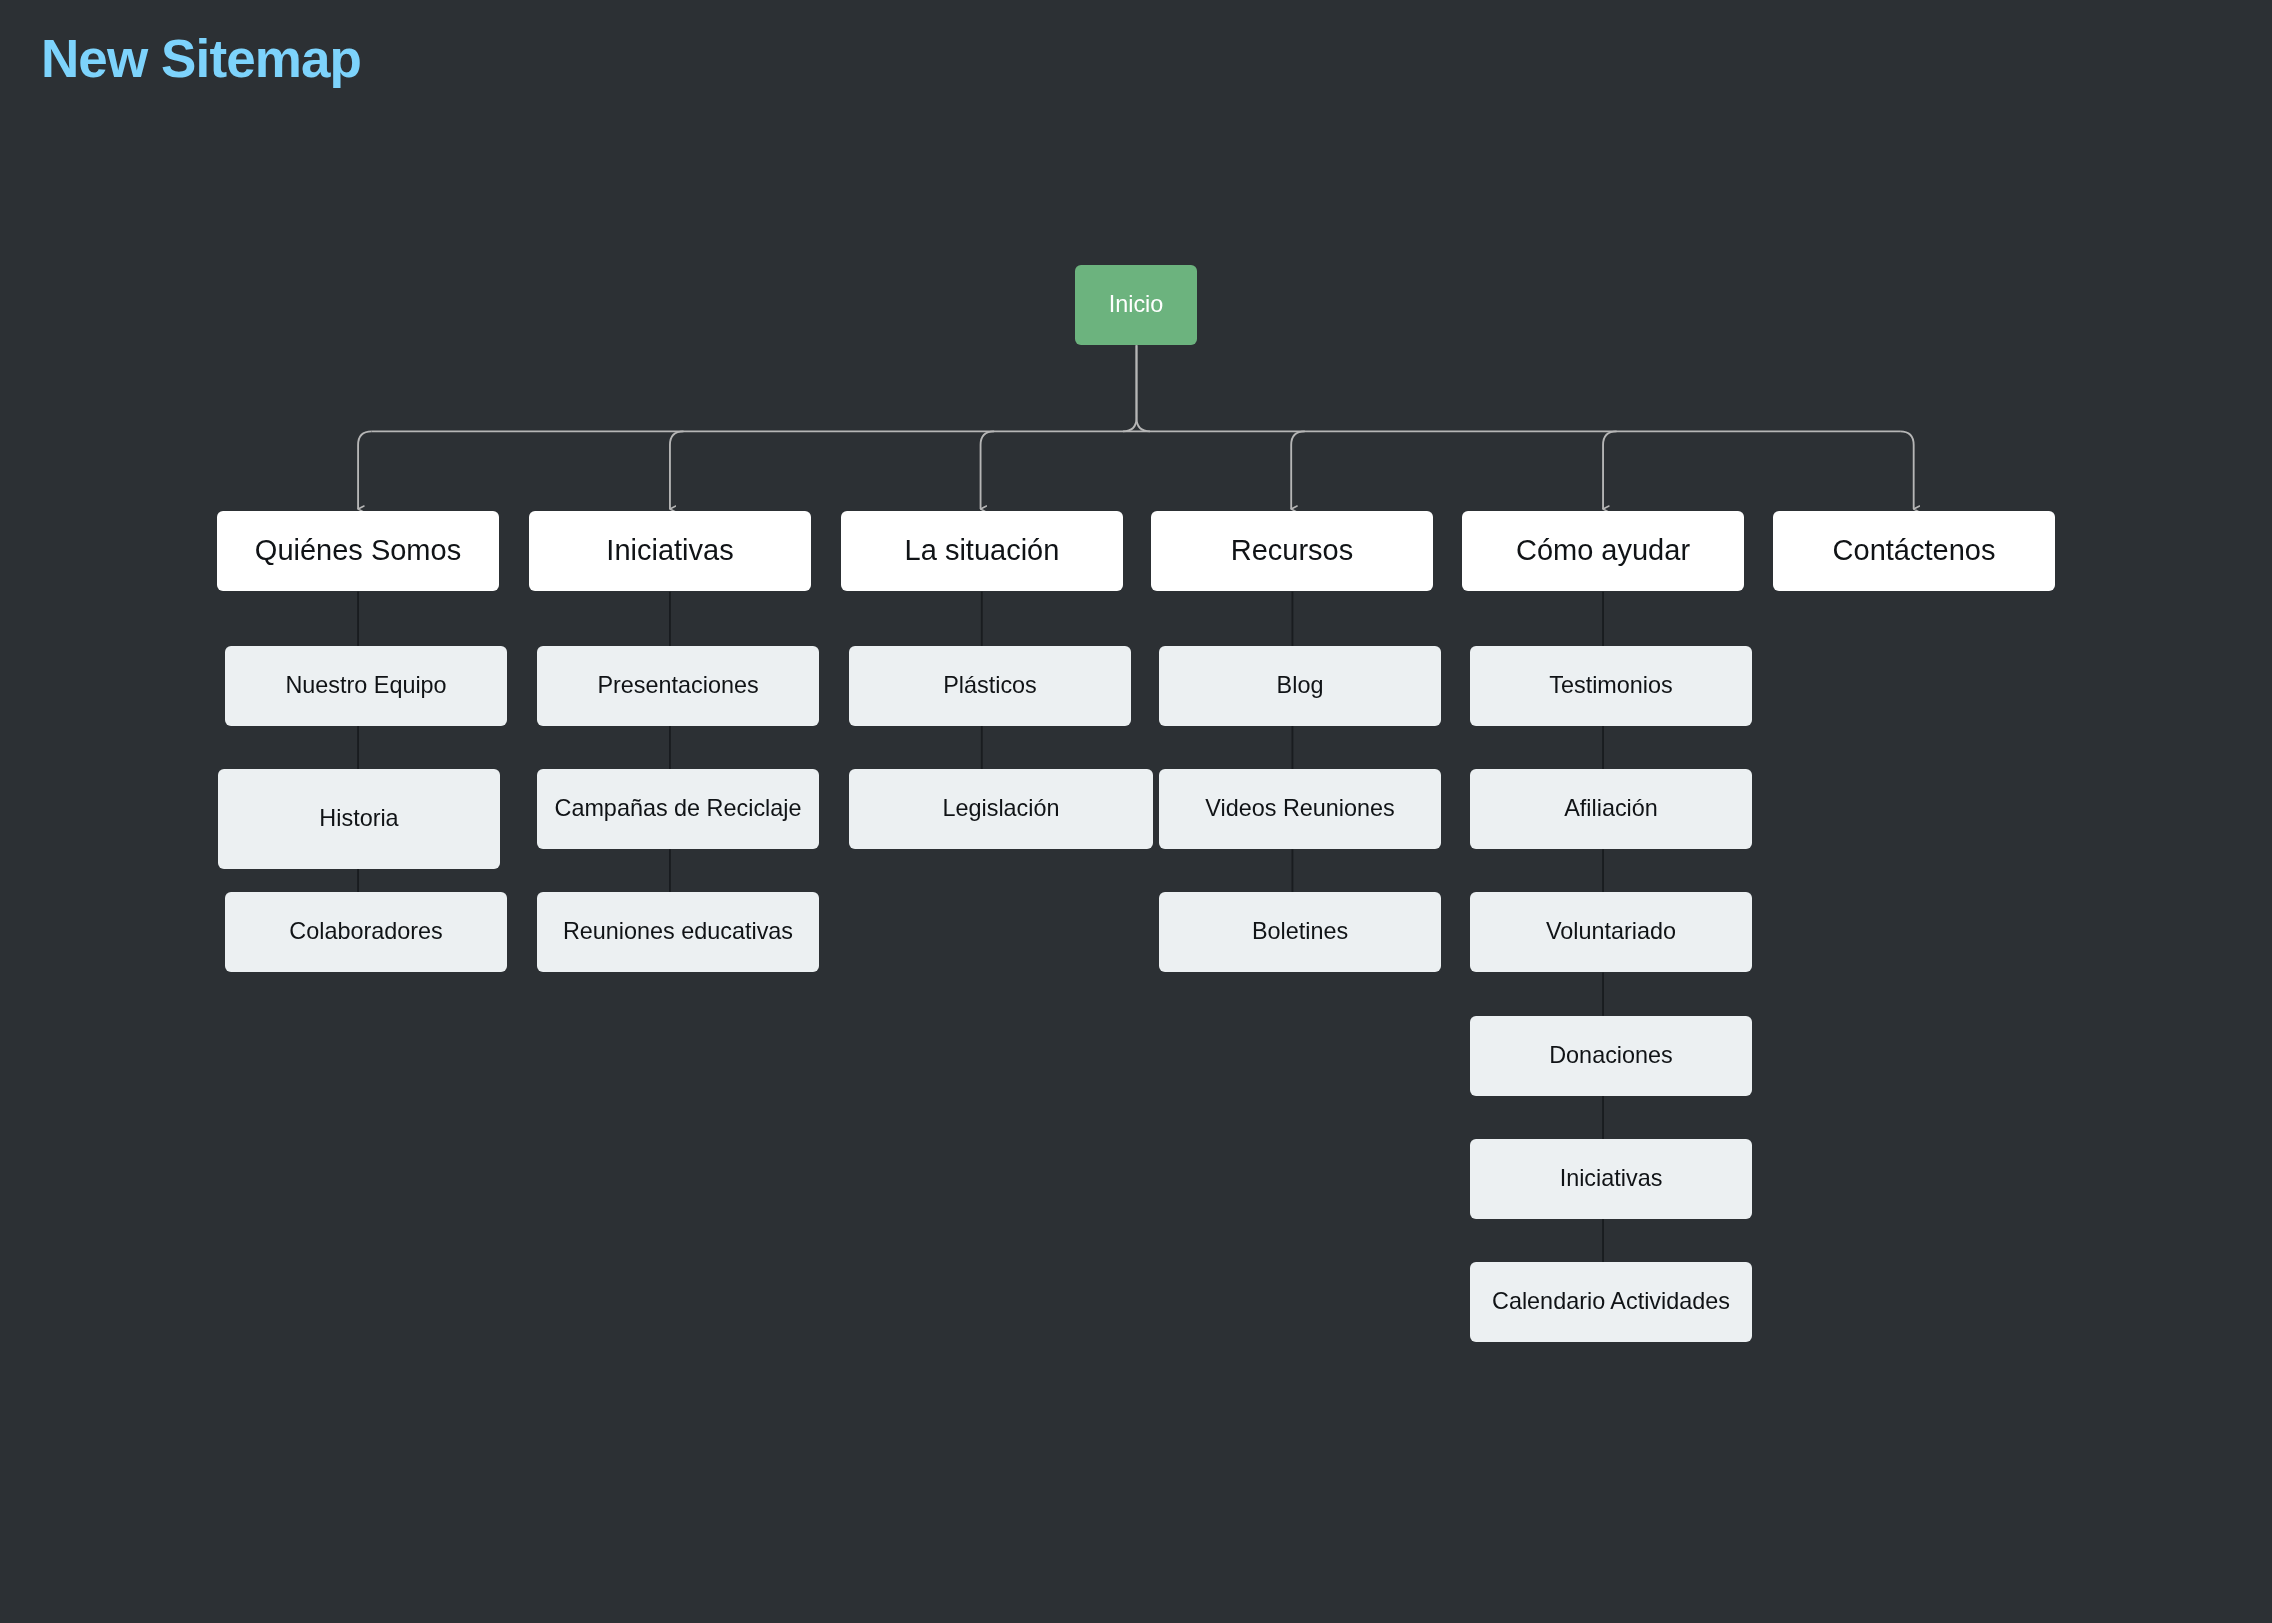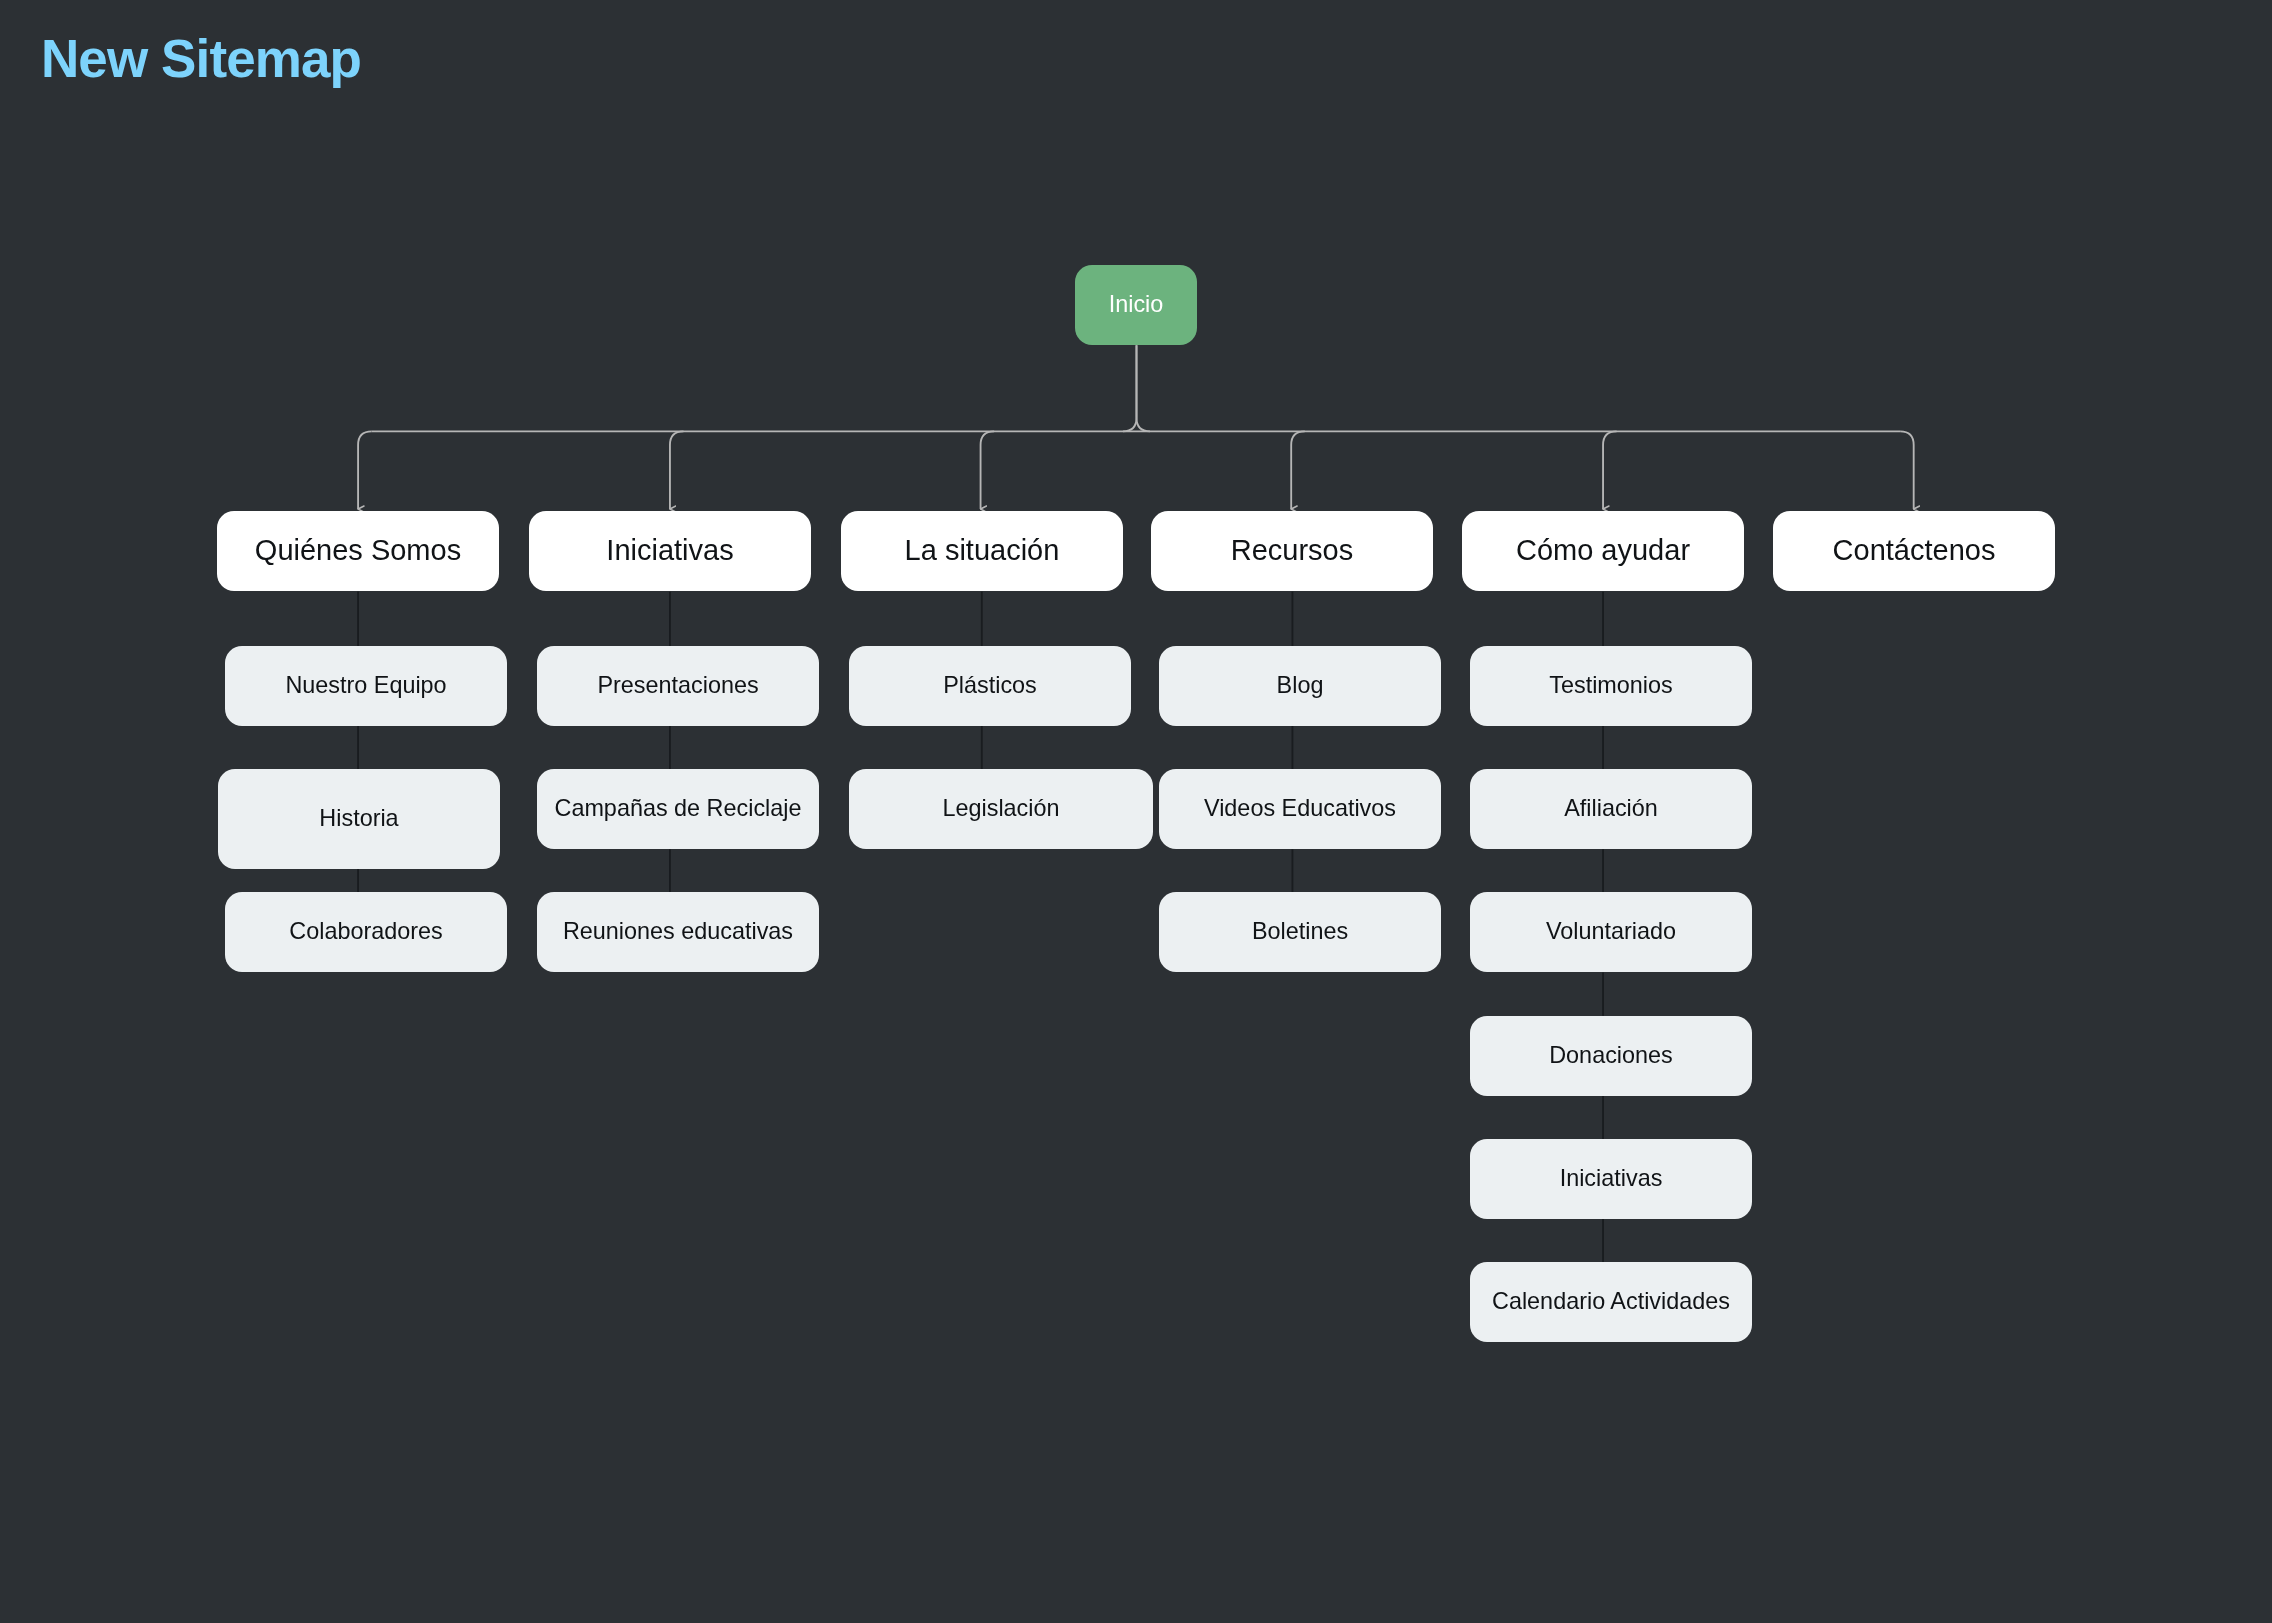--- a/index.html
+++ b/index.html
@@ -42,21 +42,21 @@
     height: 1624px;
     pointer-events: none;
   }
 
   
   .node {
     position: absolute;
     display: flex;
     align-items: center;
     justify-content: center;
-    border-radius: 17px;
+    border-radius: 6px;
     text-align: center;
     line-height: 1.1;
     white-space: nowrap;
     overflow: visible;
   }
 
   .node-root {
     background: #6cb37e;
     color: #ffffff;
     font-size: 23.4px;
@@ -171,21 +171,21 @@
       <div class="node node-page" style="left: 841px; top: 769px; width: 304px; height: 80px;">
         <span>Legislación</span>
       </div>
       <div class="node node-section" style="left: 1151px; top: 511px; width: 282px; height: 80px;">
         <span>Recursos</span>
       </div>
       <div class="node node-page" style="left: 1151px; top: 646px; width: 282px; height: 80px;">
         <span>Blog</span>
       </div>
       <div class="node node-page" style="left: 1151px; top: 769px; width: 282px; height: 80px;">
-        <span>Videos Educativos</span>
+        <span>Videos Reuniones</span>
       </div>
       <div class="node node-page" style="left: 1151px; top: 892px; width: 282px; height: 80px;">
         <span>Boletines</span>
       </div>
       <div class="node node-section" style="left: 1462px; top: 511px; width: 282px; height: 80px;">
         <span>Cómo ayudar</span>
       </div>
       <div class="node node-page" style="left: 1462px; top: 646px; width: 282px; height: 80px;">
         <span>Testimonios</span>
       </div>

